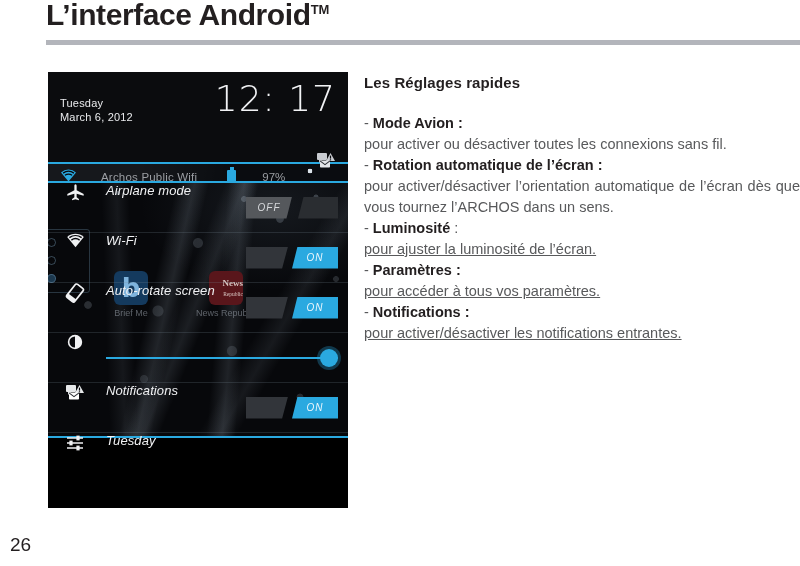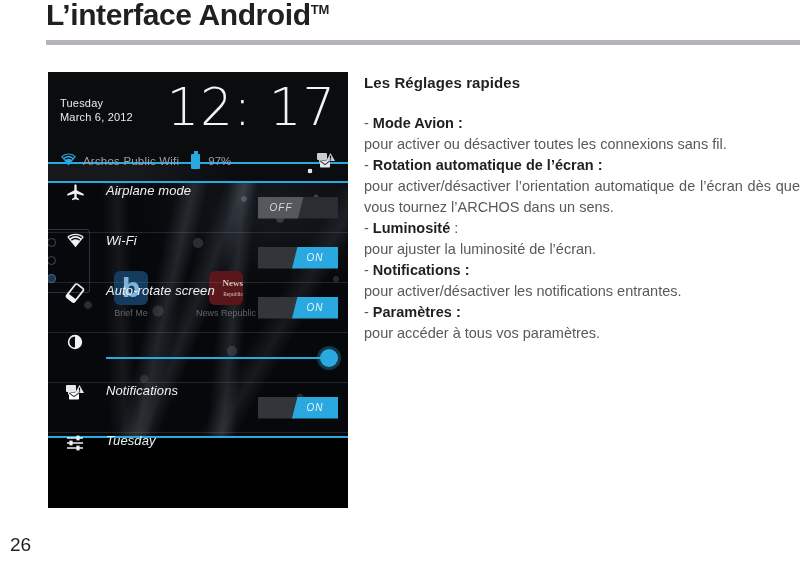--- a/index.html
+++ b/index.html
@@ -75,37 +75,38 @@
     color: #e9eaec;
     font-size: 11px;
     line-height: 14px;
     letter-spacing: 0.2px;
   }
   .clock {
     position: absolute;
     right: 12px;
     top: 6px;
     color: #f2f3f5;
-    font-size: 51px;
+    font-size: 36px;
     font-weight: 300;
     letter-spacing: 1px;
     font-family: "DejaVu Sans", sans-serif;
   }
   .status-row {
     position: absolute;
     left: 12px;
     right: 10px;
     top: 78px;
     height: 22px;
   }
   .status-left {
     display: flex;
     align-items: center;
-    gap: 6px;
+    gap: 24px;
     height: 22px;
+    margin-top: 16px;
   }
   .wifi-label {
     color: #9b9ea3;
     font-size: 11.5px;
     letter-spacing: 0.2px;
   }
   .battery-pct {
     color: #9b9ea3;
     font-size: 11.5px;
     margin-left: 2px;
@@ -258,21 +259,21 @@
     letter-spacing: 0.1px;
     white-space: nowrap;
   }
 
   
   .toggle {
     position: absolute;
     right: 10px;
     top: 50%;
     transform: translateY(-50%);
-    width: 80px;
+    width: 92px;
     height: 22px;
     overflow: hidden;
   }
   .toggle .seg {
     position: absolute;
     top: 0;
     height: 22px;
     display: flex;
     align-items: center;
     justify-content: center;
@@ -359,21 +360,21 @@
   }
   .term b { color: #231f20; font-weight: bold; }
   .desc {
     font-size: 14.5px;
     color: #58595b;
     line-height: 21px;
     text-align: justify;
     text-justify: inter-word;
     margin: 0;
   }
-  .desc.nojust { text-align: left; }
+  .desc.nojust { text-align: left; text-decoration: underline; }
 </style>
 </head>
 <body>
 
 <div class="page-title"><span>L’interface Android</span><span class="tm">TM</span></div>
 <div class="title-rule"></div>
 
 <div class="page-number">26</div>
 
 <div class="device-shot">
@@ -548,21 +549,21 @@
     <div class="term"><span>- </span><b>Rotation automatique de l’écran :</b><span></span></div>
     <p class="desc">pour activer/désactiver l’orientation automatique de l’écran dès que vous tournez l’ARCHOS dans un sens.</p>
   </div>
 
   <div class="entry">
     <div class="term"><span>- </span><b>Luminosité</b><span> :</span></div>
     <p class="desc nojust">pour ajuster la luminosité de l’écran.</p>
   </div>
 
   <div class="entry">
+    <div class="term"><span>- </span><b>Paramètres :</b><span></span></div>
+    <p class="desc nojust">pour accéder à tous vos paramètres.</p>
+  </div>
+
+  <div class="entry">
     <div class="term"><span>- </span><b>Notifications :</b><span></span></div>
     <p class="desc nojust">pour activer/désactiver les notifications entrantes.</p>
   </div>
-
-  <div class="entry">
-    <div class="term"><span>- </span><b>Paramètres :</b><span></span></div>
-    <p class="desc nojust">pour accéder à tous vos paramètres.</p>
-  </div>
 </div>
 
 </body></html>

